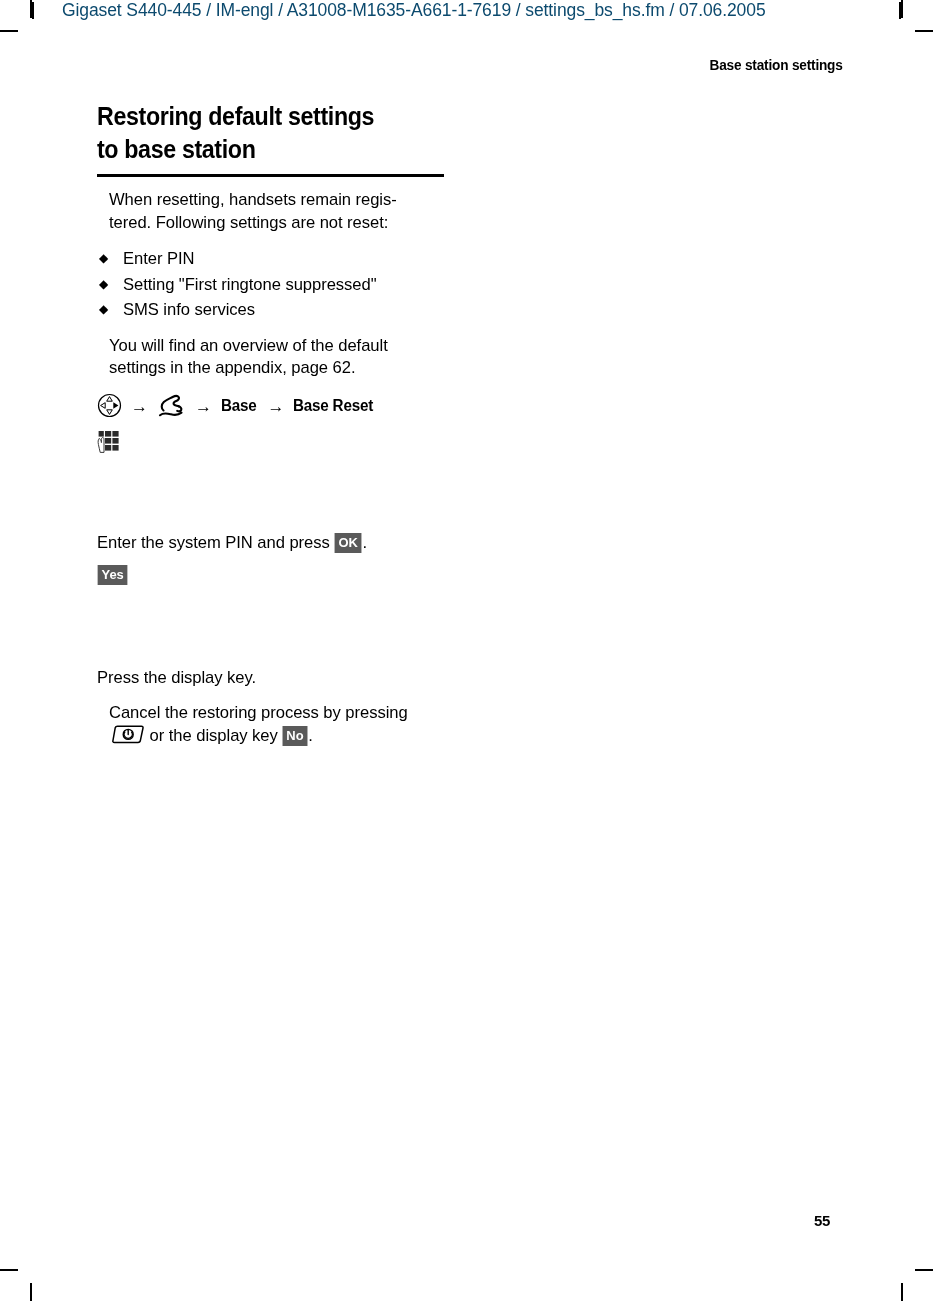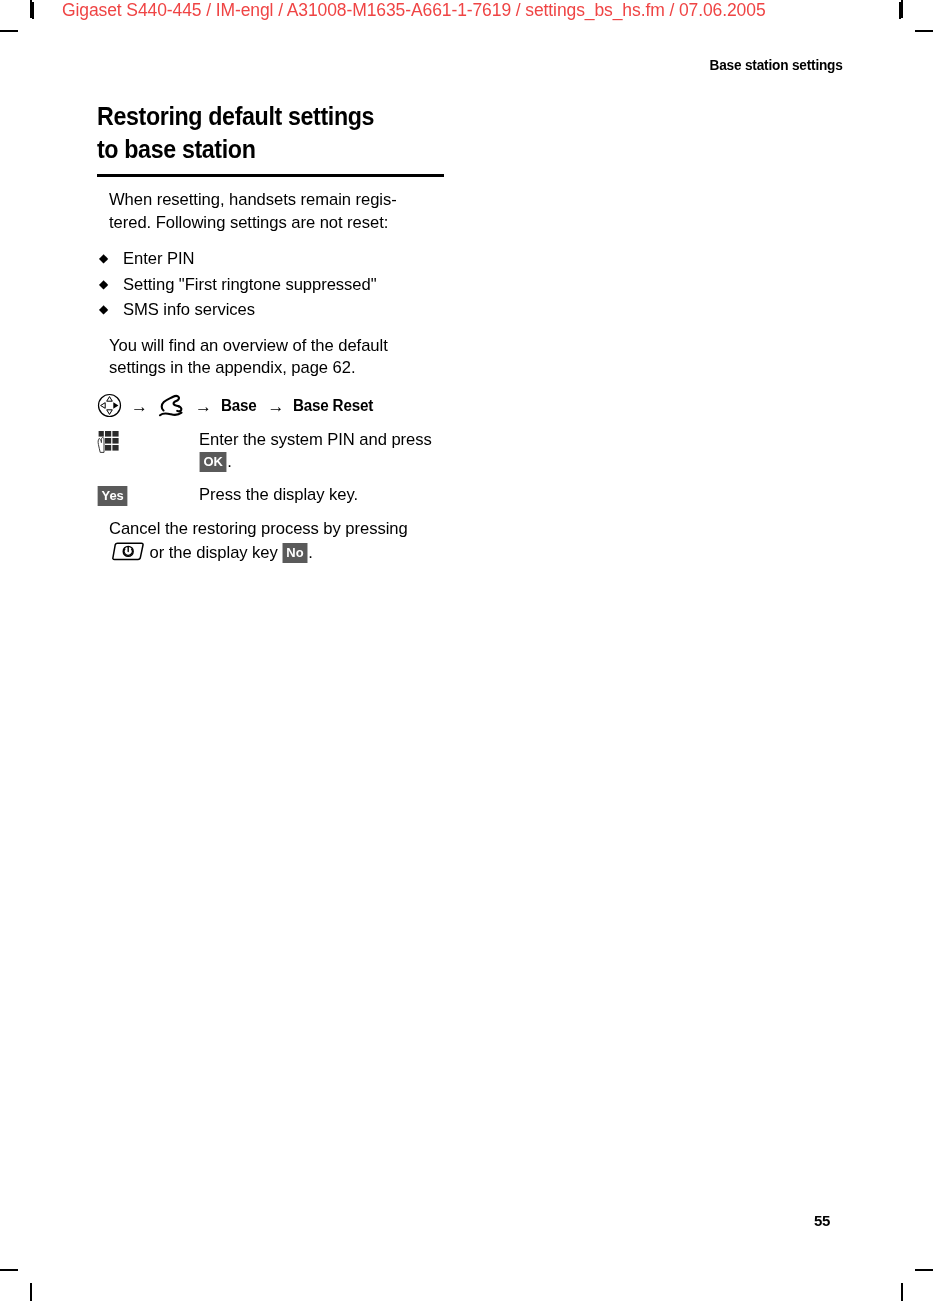--- a/index.html
+++ b/index.html
@@ -42,21 +42,21 @@
   .head-bar.right { left: 899px; }
 
   
   .running-head {
     position: absolute;
     left: 62px;
     top: 0px;
     font-size: 17.5px;
     letter-spacing: -0.1px;
     white-space: nowrap;
-    color: #ef4444;
+    color: #0c4a6e;
   }
 
   
   .section-head {
     position: absolute;
     right: 90px;
     top: 57px;
     font-size: 14.5px;
     font-weight: bold;
     letter-spacing: -0.2px;
@@ -144,33 +144,34 @@
     letter-spacing: -0.2px;
     transform: scaleX(0.95);
     transform-origin: left center;
   }
 
   
   .instruction {
     display: flex;
     align-items: flex-start;
     margin-top: 10px;
+    flex-direction: column;
   }
   .instruction .icon-cell {
     width: 102px;
     flex: 0 0 102px;
     padding-top: 1px;
   }
   .instruction .text-cell {
     flex: 1;
     font-size: 16.6px;
     line-height: 22.5px;
     letter-spacing: -0.05px;
   }
-  .instruction.row-yes { align-items: flex-end; }
+  .instruction.row-yes { align-items: flex-start; }
 
   
   .key-badge {
     display: inline-block;
     background: #5a5a5a;
     color: #ffffff;
     font-size: 13.5px;
     font-weight: bold;
     line-height: 17px;
     padding: 1px 4px 2px 4px;

